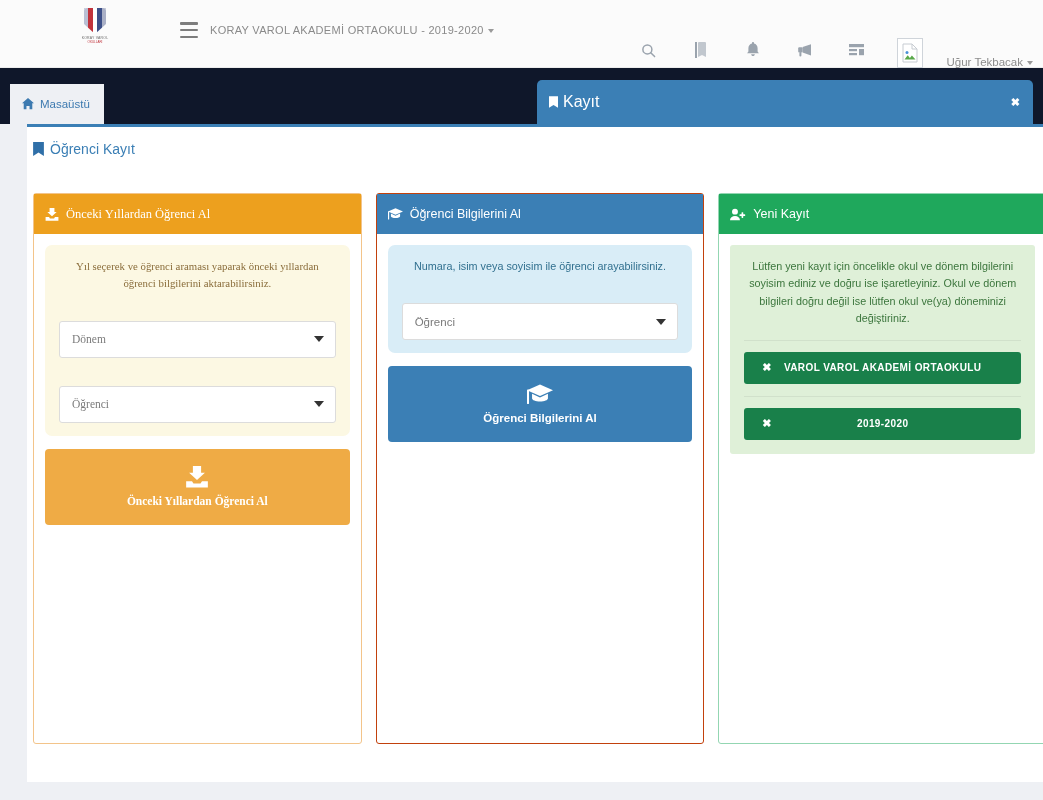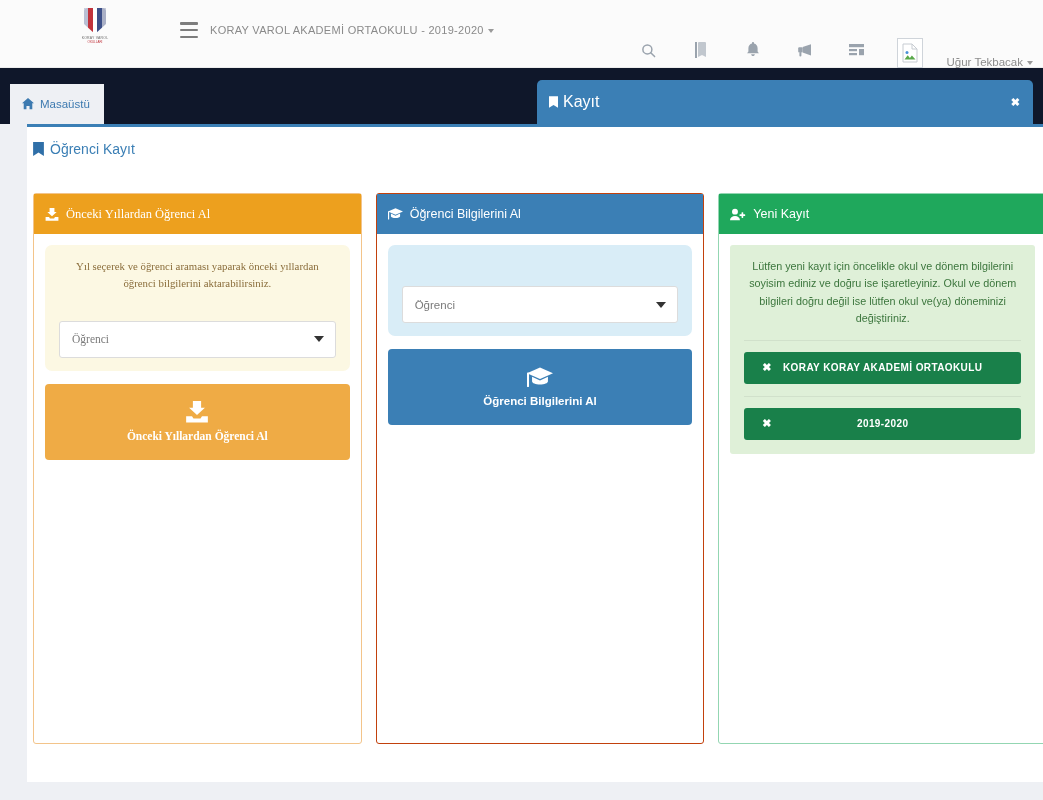--- a/index.html
+++ b/index.html
@@ -256,20 +256,26 @@
             <path d="M8 0L5.2 0v4.6H2.6L8 9.6l5.4-5H10.8V0z"></path>
             <path d="M0.6 10.4h4l1 1.6h4.8l1-1.6h4v4.2H0.6z"></path>
           </svg>
           <span>Önceki Yıllardan Öğrenci Al</span>
         </div>
         <div class="card-body">
           <div class="info-panel cream">
             <div class="info-text">Yıl seçerek ve öğrenci araması yaparak önceki yıllardan öğrenci bilgilerini aktarabilirsiniz.</div>
             <div class="select-wrap">
               <div class="select-box">
+                <span>Dönem</span>
+              </div>
+              <span class="select-caret"></span>
+            </div>
+            <div class="select-wrap">
+              <div class="select-box">
                 <span>Öğrenci</span>
               </div>
               <span class="select-caret"></span>
             </div>
           </div>
           <div class="big-btn orange">
             <svg width="24" height="22" viewBox="0 0 16 15" fill="#ffffff">
               <path d="M8 0L5.2 0v4.6H2.6L8 9.6l5.4-5H10.8V0z"></path>
               <path d="M0.6 10.4h4l1 1.6h4.8l1-1.6h4v4.2H0.6z"></path>
             </svg>
@@ -282,20 +288,21 @@
         <div class="card-head">
           <svg width="15" height="12" viewBox="0 0 18 14" fill="#ffffff">
             <path d="M9 0L0 4l9 4 9-4z"></path>
             <path d="M3.5 6.4v3.2c0 1.3 2.5 2.3 5.5 2.3s5.5-1 5.5-2.3V6.4L9 9z"></path>
             <rect x="0" y="3.6" width="1.4" height="10" rx=".6"></rect>
           </svg>
           <span>Öğrenci Bilgilerini Al</span>
         </div>
         <div class="card-body">
           <div class="info-panel sky">
+            <div class="info-text">Numara, isim veya soyisim ile öğrenci arayabilirsiniz.</div>
             <div class="select-wrap">
               <div class="select-box">
                 <span>Öğrenci</span>
               </div>
               <span class="select-caret"></span>
             </div>
           </div>
           <div class="big-btn blue">
             <svg width="26" height="21" viewBox="0 0 18 14" fill="#ffffff">
               <path d="M9 0L0 4l9 4 9-4z"></path>
@@ -316,21 +323,21 @@
             <rect x="10.7" y="6.7" width="6.4" height="1.9" rx=".6"></rect>
           </svg>
           <span>Yeni Kayıt</span>
         </div>
         <div class="card-body">
           <div class="green-inner">
             <div class="info-text" style="color:#3c763d">Lütfen yeni kayıt için öncelikle okul ve dönem bilgilerini soyisim ediniz ve doğru ise işaretleyiniz. Okul ve dönem bilgileri doğru değil ise lütfen okul ve(ya) döneminizi değiştiriniz.</div>
             <div class="divider-line"></div>
             <div class="check-btn">
               <span class="x">✖</span>
-              <span class="txt">KORAY KORAY AKADEMİ ORTAOKULU</span>
+              <span class="txt">VAROL VAROL AKADEMİ ORTAOKULU</span>
             </div>
             <div class="divider-line"></div>
             <div class="check-btn">
               <span class="x">✖</span>
               <span class="txt">2019-2020</span>
             </div>
           </div>
         </div>
       </div>
 

